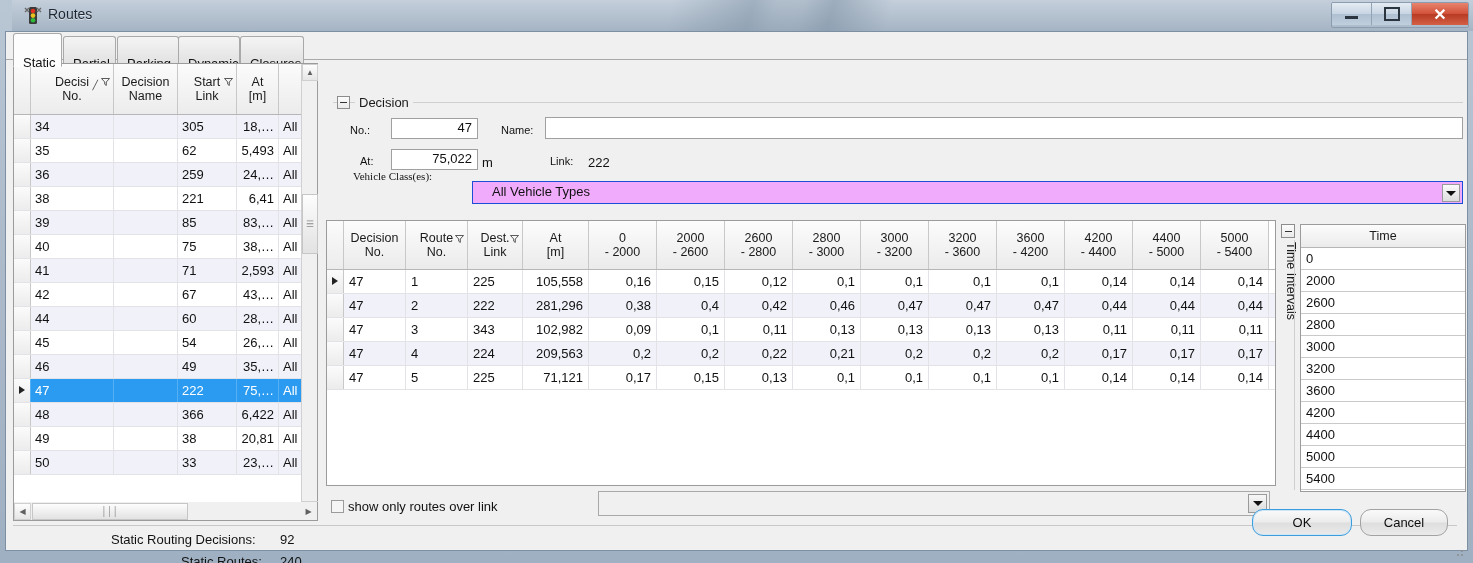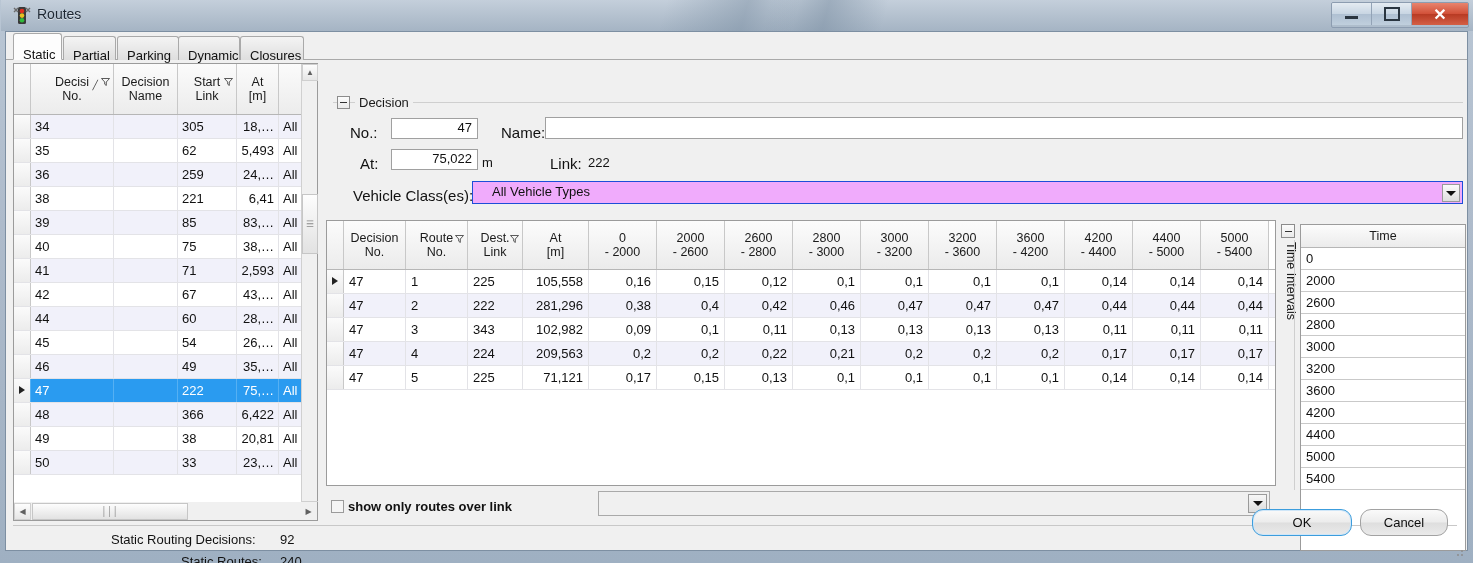--- a/index.html
+++ b/index.html
@@ -18,21 +18,21 @@
   
   #window {
     position: absolute;
     left: 0; top: 0;
     width: 1473px; height: 563px;
     background: linear-gradient(to bottom, #b9c6d4 0%, #aebbcb 40%, #9fb0c2 100%);
     box-sizing: border-box;
   }
   #titlebar {
     position: absolute;
-    left: 1px; top: 0; right: 0;
+    left: 12px; top: 0; right: 0;
     height: 31px;
     overflow: hidden;
   }
   #titlebar .sheen {
     position: absolute; left: 0; top: 0; right: 0; bottom: 0;
     background:
       linear-gradient(105deg, rgba(255,255,255,0.0) 45%, rgba(120,140,160,0.45) 50.5%, rgba(255,255,255,0.0) 54%),
       linear-gradient(105deg, rgba(255,255,255,0.0) 52%, rgba(120,140,160,0.5) 56%, rgba(255,255,255,0.0) 60%),
       linear-gradient(to bottom, #c4cfdb 0%, #b3c0ce 55%, #a5b4c4 100%);
   }
@@ -96,21 +96,21 @@
     width: 100%;
     height: 28px;
     border-bottom: 1px solid #a9a9a9;
     box-sizing: border-box;
   }
   .tab {
     position: absolute;
     top: 4px;
     height: 24px;
     line-height: 22px;
-    padding: 8px 9px;
+    padding: 16px 9px;
     font-size: 13px;
     color: #111;
     background: linear-gradient(to bottom, #f4f4f4 0%, #dedede 100%);
     border: 1px solid #a9a9a9;
     border-bottom: none;
     border-radius: 3px 3px 0 0;
     box-sizing: border-box;
     white-space: nowrap;
   }
   .tab.active {
@@ -266,21 +266,21 @@
     display: flex; align-items: center; justify-content: center;
   }
   .collapse-box span { display: block; width: 7px; height: 1px; background: #333; }
   #dg-title {
     position: absolute;
     left: 22px; top: 2px;
     background: #f0f0f0;
     padding: 0 4px;
     font-size: 13px; color: #1a1a1a;
   }
-  .field-label { position: absolute; font-size: 15px; color: #111; }
+  .field-label { position: absolute; font-size: 11px; color: #111; }
   .text-input {
     position: absolute;
     background: #fff;
     border: 1px solid #a0a0a0;
     box-sizing: border-box;
     font-size: 13px;
     color: #111;
     padding: 0 5px;
     line-height: 18px;
     text-align: right;
@@ -376,21 +376,21 @@
   }
   #ti-vline {
     position: absolute;
     left: 1288px; top: 208px;
     width: 1px; height: 250px;
     background: #cfcfcf;
   }
   #ti-table {
     position: absolute;
     left: 1294px; top: 192px;
-    width: 166px; height: 327px;
+    width: 166px; height: 268px;
     background: #fff;
     border: 1px solid #9b9b9b;
     box-sizing: border-box;
     overflow: hidden;
   }
   #ti-head {
     height: 23px;
     background: linear-gradient(to bottom,#fcfcfc,#ebebeb);
     border-bottom: 1px solid #b6b6b6;
     box-sizing: border-box;
@@ -412,21 +412,21 @@
     position: absolute;
     left: 325px; top: 468px;
     width: 13px; height: 13px;
     border: 1px solid #9b9b9b;
     background: #f5f5f5;
     box-sizing: border-box;
   }
   #show-only-lbl {
     position: absolute;
     left: 342px; top: 467px;
-    font-size: 13px; color: #111; font-weight: bold;
+    font-size: 13px; color: #111;
   }
   #link-combo {
     position: absolute;
     left: 592px; top: 459px;
     width: 672px; height: 25px;
     background: #f0f0f0;
     border: 1px solid #a9a9a9;
     box-sizing: border-box;
   }
   #link-combo .combo-arrow { top: 2px; right: 2px; width: 19px; height: 19px; background: linear-gradient(to bottom,#f7f7f7,#dcdcdc); }
@@ -683,21 +683,21 @@
       <span class="field-label" style="left:168px; top:31px;">Name:</span>
       <div class="text-input left" style="left:212px; top:24px; width:918px; height:22px;"></div>
 
       <span class="field-label" style="left:27px; top:62px;">At:</span>
       <div class="text-input" style="left:58px; top:56px; width:87px; height:21px;">75,022</div>
       <span class="static-val" style="left:149px; top:62px;">m</span>
 
       <span class="field-label" style="left:217px; top:62px;">Link:</span>
       <span class="static-val" style="left:255px; top:62px;">222</span>
 
-      <span class="field-label" style="left:20px; top:94px;">Vehicle Class(es):</span>
+      <span class="field-label" style="left:20px; top:77px;font-family:Liberation Serif, serif;">Vehicle Class(es):</span>
       <div class="combo" style="left:139px; top:88px; width:991px; height:23px;">
         <span>All Vehicle Types</span>
         <div class="combo-arrow">
             <i class="arrow-down"></i>
           </div>
       </div>
     </div>
 
     <div id="main-table">
       <div id="mt-head">

